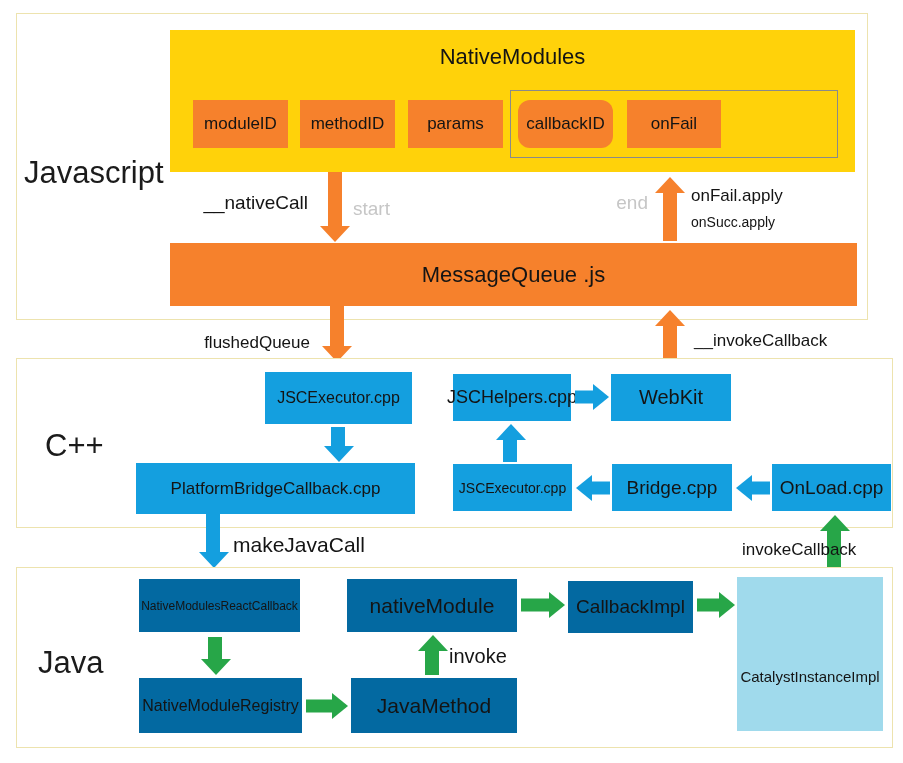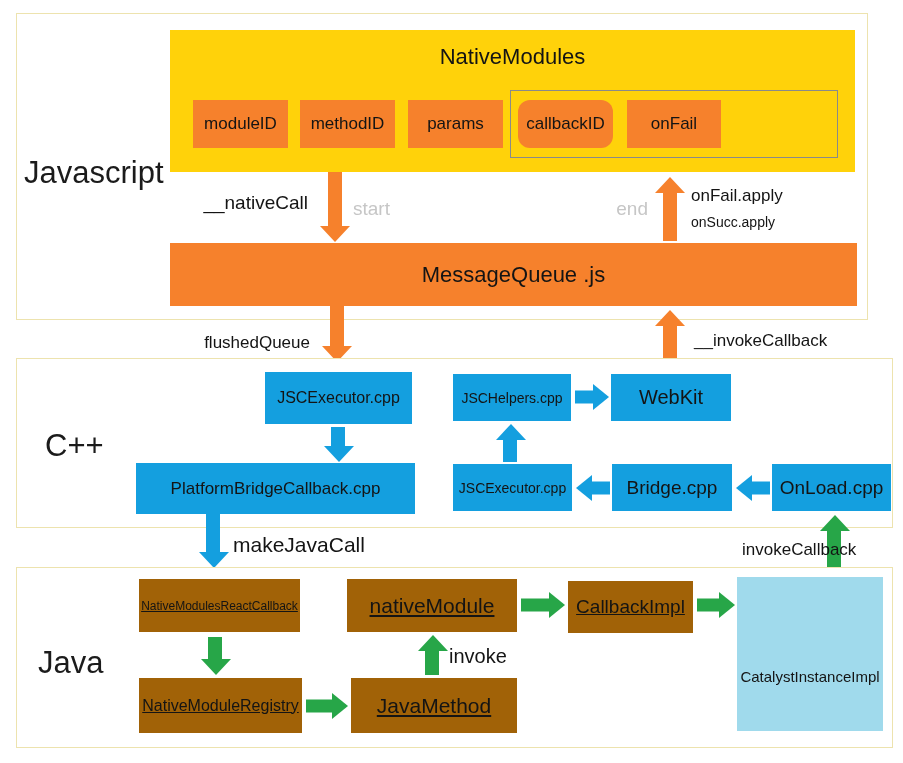--- a/index.html
+++ b/index.html
@@ -7,21 +7,21 @@
     position:relative;width:903px;height:763px;overflow:hidden;
     font-family:"Liberation Sans", sans-serif;color:#141414;background:#ffffff;
   }
   .section{position:absolute;border:1px solid #EDE3AE;background:#ffffff;box-sizing:border-box;}
   .section-label{position:absolute;font-size:31px;color:#1b1b1b;white-space:nowrap;}
   .box{position:absolute;display:flex;align-items:center;justify-content:center;
        text-align:center;color:#141414;box-sizing:border-box;white-space:nowrap;}
   .yellow{background:#FFD20A;}
   .orange{background:#F6812C;}
   .blue{background:#149FDF;}
-  .green{background:#a16207;text-decoration:underline;}
+  .green{background:#0369a1;}
   .lightblue{background:#A0DAEC;}
   .group-border{position:absolute;border:1px solid #8A8A8A;box-sizing:border-box;}
   .nm-title{position:absolute;left:170px;top:44px;width:685px;text-align:center;font-size:22px;}
   .lbl{position:absolute;white-space:nowrap;}
   .gray{color:#C6C6C6;}
   
   .arr{position:absolute;}
   .arr i{display:block;position:absolute;width:0;height:0;}
   .arr .shaft{background:currentColor;}
   .arr.down .shaft{left:50%;transform:translateX(-50%);top:0;width:14px;height:calc(100% - 16px);}
@@ -57,21 +57,21 @@
       <i class="shaft"></i>
       <i class="head"></i>
     </div>
   <div class="lbl" style="left:190px;top:192px;width:118px;text-align:right;font-size:19px;">__nativeCall</div>
   <div class="lbl gray" style="left:353px;top:198px;font-size:19px;">start</div>
 
   <div class="arr up c-orange" style="left:655px;top:177px;width:30px;height:64px;">
       <i class="shaft"></i>
       <i class="head"></i>
     </div>
-  <div class="lbl gray" style="left:605px;top:198px;width:43px;text-align:right;font-size:19px;">end</div>
+  <div class="lbl gray" style="left:605px;top:192px;width:43px;text-align:right;font-size:19px;">end</div>
   <div class="lbl" style="left:691px;top:186px;font-size:17px;">onFail.apply</div>
   <div class="lbl" style="left:691px;top:214px;font-size:14px;">onSucc.apply</div>
 
   <div class="box orange" style="left:170px;top:243px;width:687px;height:63px;font-size:22px;">MessageQueue .js</div>
 
   <div class="arr down c-orange" style="left:322px;top:306px;width:30px;height:56px;">
       <i class="shaft"></i>
       <i class="head"></i>
     </div>
   <div class="lbl" style="left:202px;top:333px;width:108px;text-align:right;font-size:17px;">flushedQueue</div>
@@ -85,21 +85,21 @@
   <div class="section" style="left:16px;top:358px;width:877px;height:170px;"></div>
   <div class="section-label" style="left:45px;top:428px;">C++</div>
 
   <div class="box blue" style="left:265px;top:372px;width:147px;height:52px;font-size:16px;">JSCExecutor.cpp</div>
   <div class="arr down c-blue" style="left:324px;top:427px;width:28px;height:35px;">
       <i class="shaft"></i>
       <i class="head"></i>
     </div>
   <div class="box blue" style="left:136px;top:463px;width:279px;height:51px;font-size:17px;">PlatformBridgeCallback.cpp</div>
 
-  <div class="box blue" style="left:453px;top:374px;width:118px;height:47px;font-size:14px;">JSCHelpers.cpp</div>
+  <div class="box blue" style="left:453px;top:374px;width:118px;height:47px;font-size:18px;">JSCHelpers.cpp</div>
   <div class="arr right c-blue" style="left:575px;top:384px;width:34px;height:26px;">
       <i class="shaft"></i>
       <i class="head"></i>
     </div>
   <div class="box blue" style="left:611px;top:374px;width:120px;height:47px;font-size:20px;">WebKit</div>
 
   <div class="arr up c-blue" style="left:496px;top:424px;width:28px;height:38px;">
       <i class="shaft"></i>
       <i class="head"></i>
     </div>

